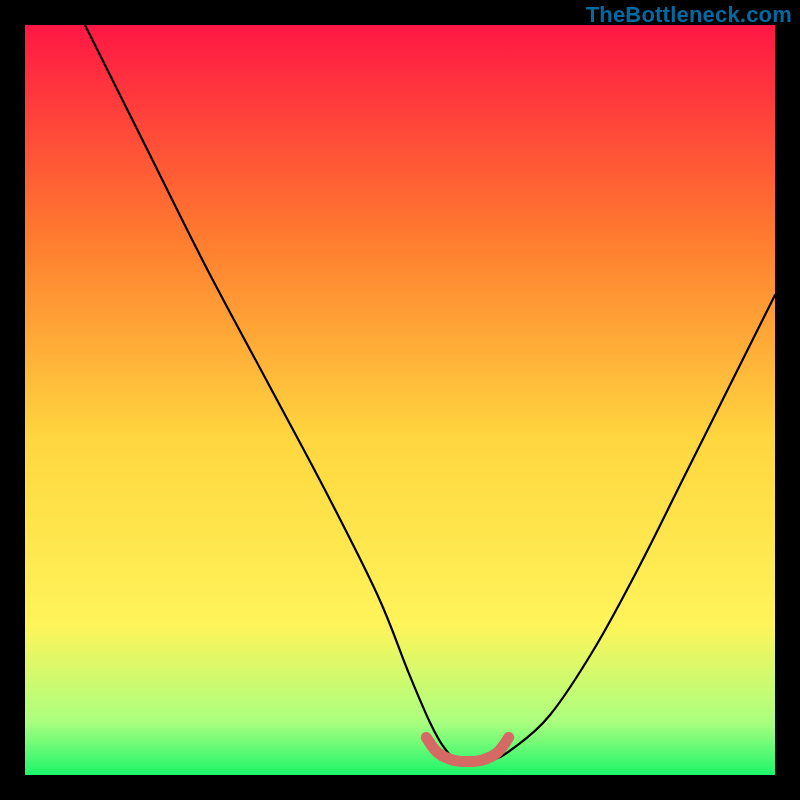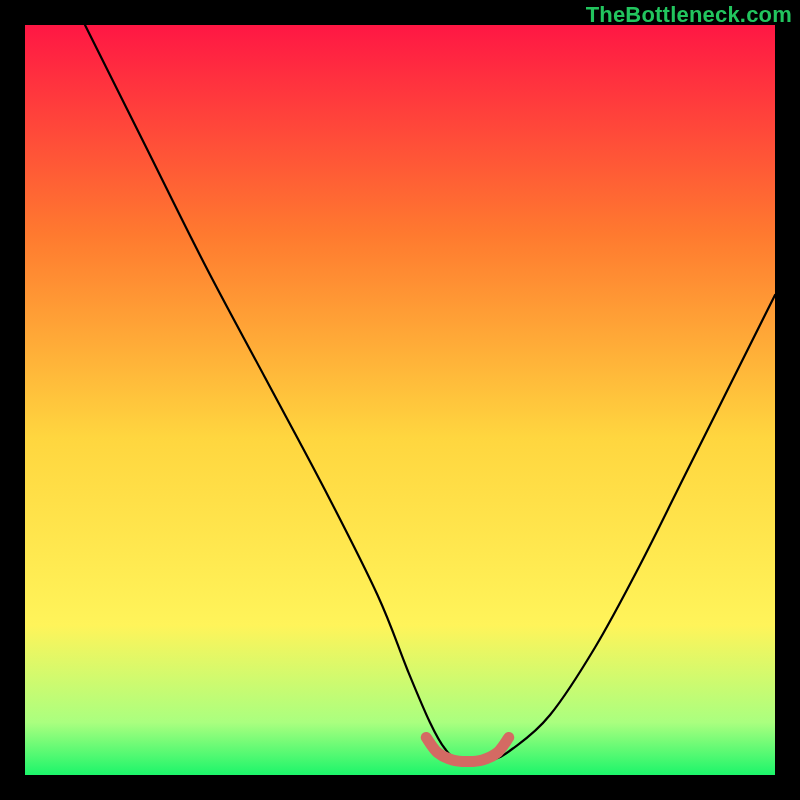--- a/index.html
+++ b/index.html
@@ -16,21 +16,21 @@
     height: 800px;
     background: #000000;
     box-sizing: border-box;
   }
   .watermark {
     position: absolute;
     top: 2px;
     right: 8px;
     font-size: 22px;
     font-weight: bold;
-    color: #22c55e;
+    color: #0369a1;
     letter-spacing: 0.2px;
     z-index: 50;
   }
   .plot-area {
     position: absolute;
     left: 25px;
     right: 25px;
     top: 25px;
     bottom: 25px;
   }

